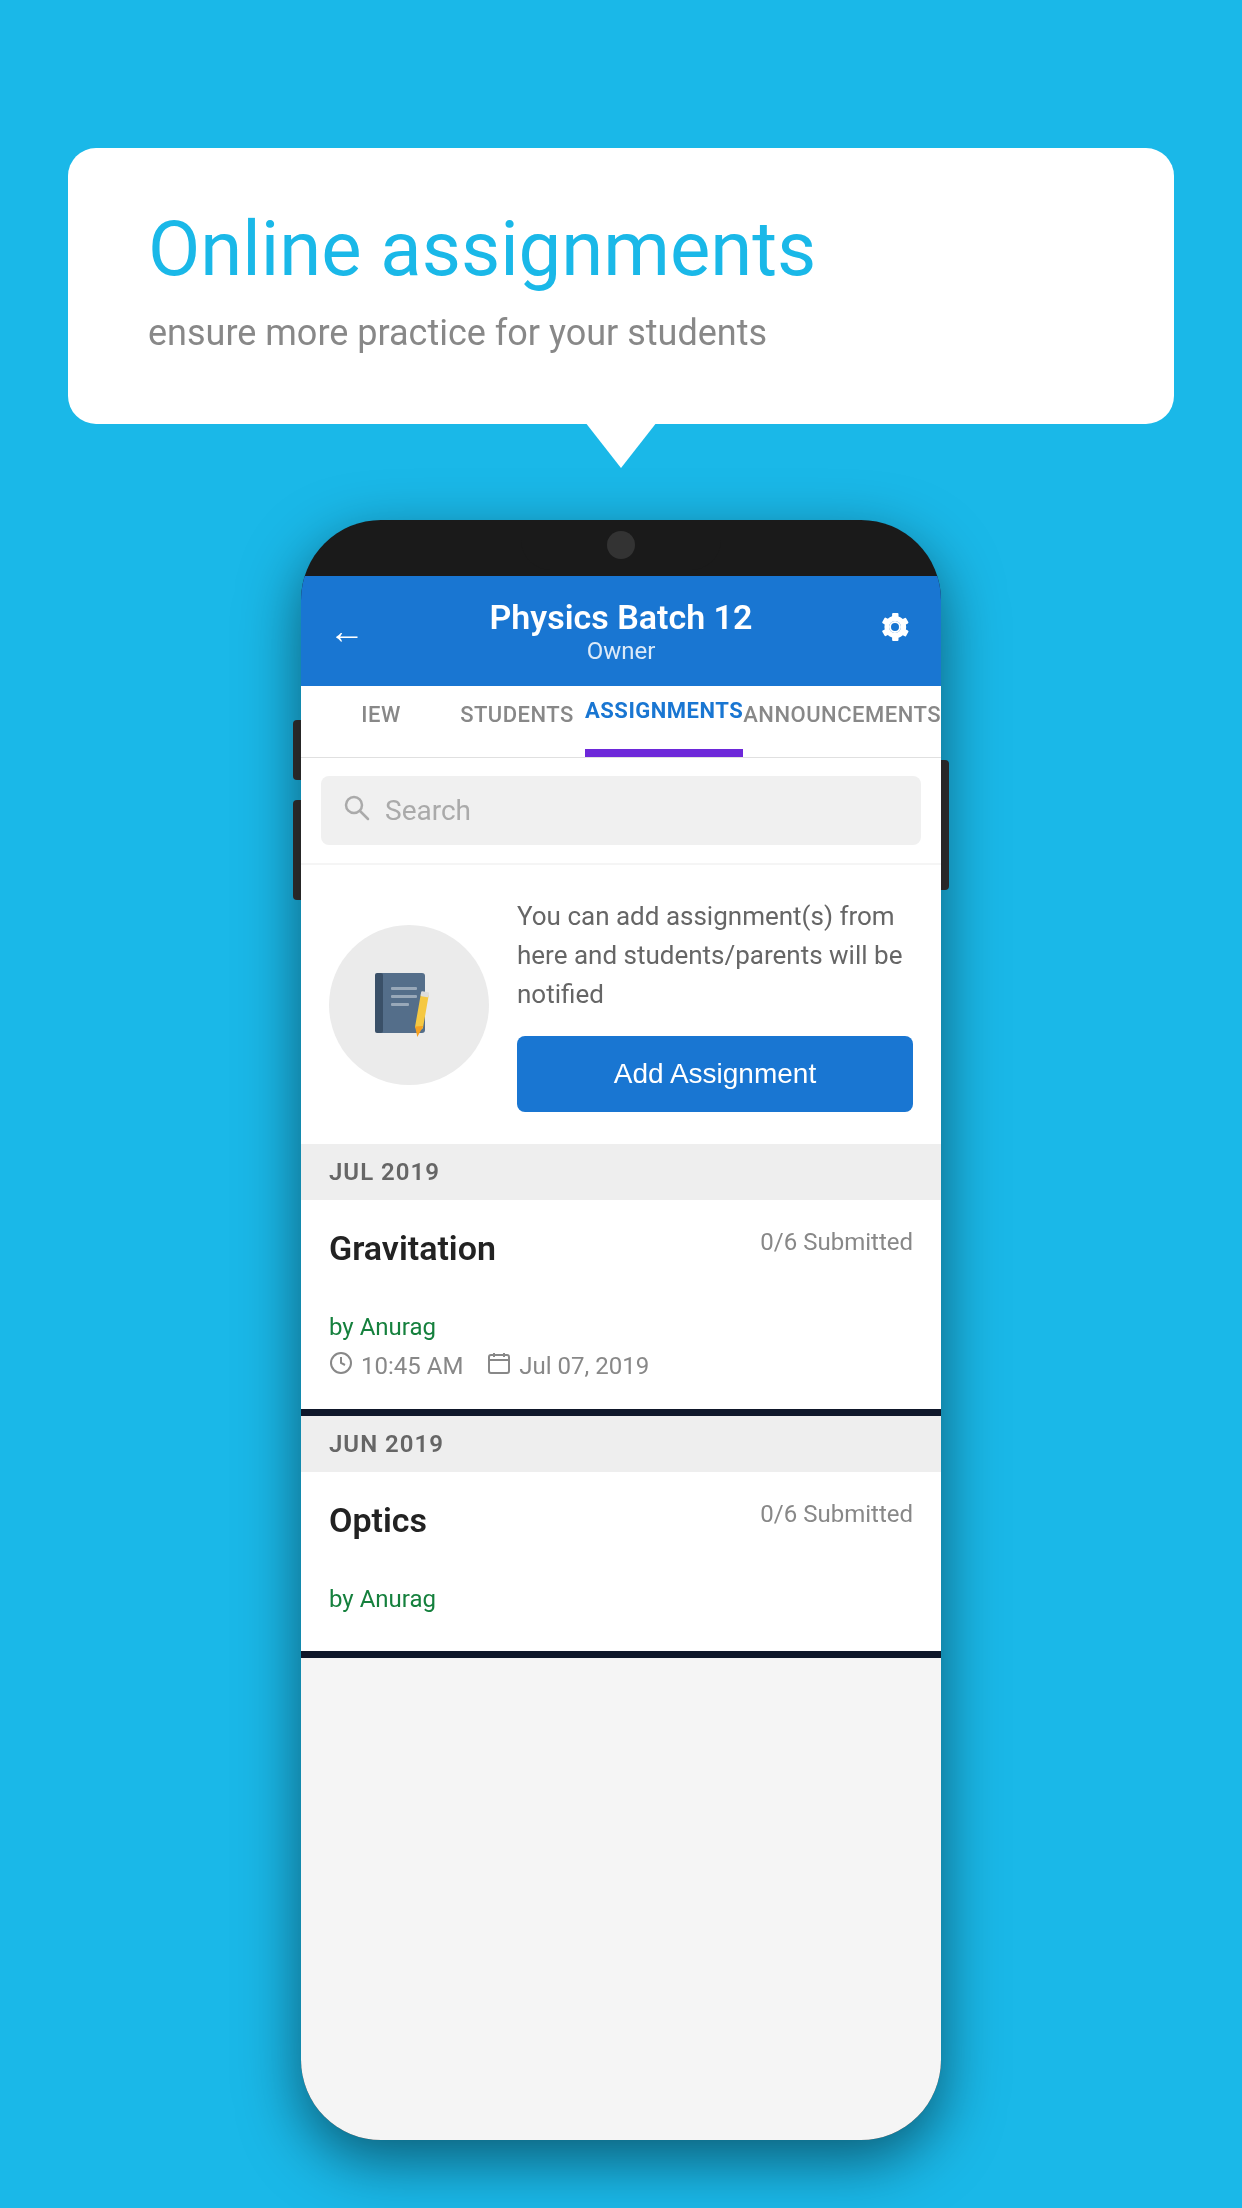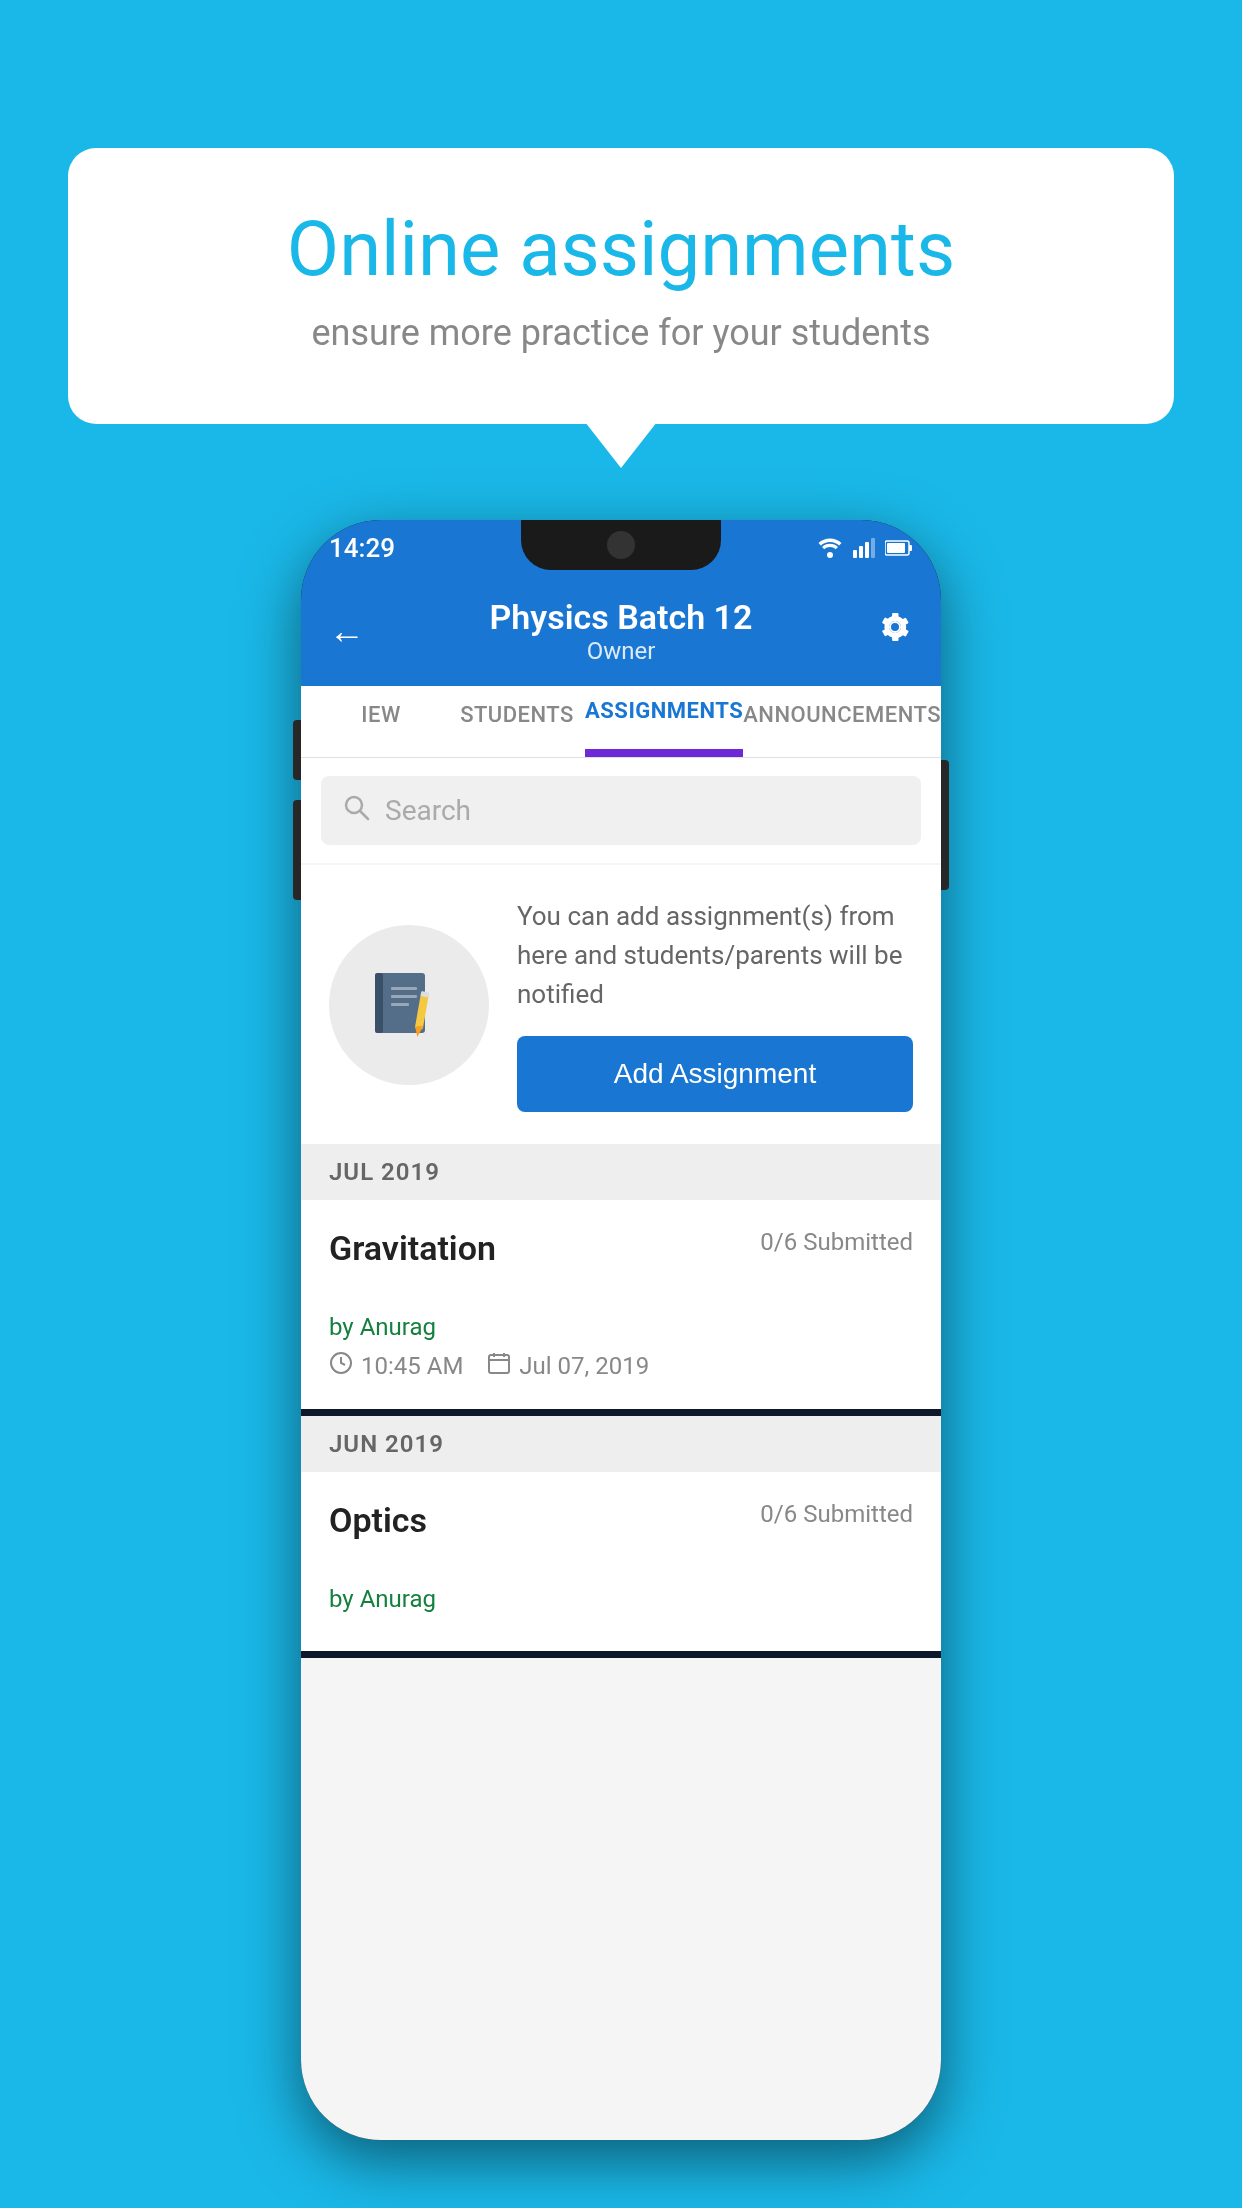--- a/index.html
+++ b/index.html
@@ -21,21 +21,21 @@
       right: 68px;
       display: flex;
       flex-direction: column;
       align-items: center;
     }
 
     .speech-bubble {
       background: white;
       border-radius: 28px;
       padding: 60px 80px 70px;
-      text-align: center;
+      text-align: left;
       width: 100%;
       position: relative;
     }
 
     .speech-bubble::after {
       content: '';
       position: absolute;
       bottom: -44px;
       left: 50%;
       transform: translateX(-50%);
@@ -400,44 +400,20 @@
   <div class="phone-side-btn-left"></div>
   <div class="phone-side-btn-left2"></div>
   <div class="phone-side-btn-right"></div>
 
   <div class="phone-outer">
 
     <div class="phone-notch">
       <div class="phone-camera"></div>
     </div>
 
-    <div class="status-bar">
-      <span class="status-time">14:29</span>
-      <div class="status-icons">
-
-        <svg width="26" height="20" viewBox="0 0 26 20" fill="white">
-          <path d="M13 4C9.5 4 6.3 5.3 3.9 7.4L1.5 5C4.5 2.2 8.6 0.5 13 0.5C17.4 0.5 21.5 2.2 24.5 5L22.1 7.4C19.7 5.3 16.5 4 13 4Z"></path>
-          <path d="M13 9C10.8 9 8.8 9.9 7.3 11.3L5 9C7.1 7 9.9 5.8 13 5.8C16.1 5.8 18.9 7 21 9L18.7 11.3C17.2 9.9 15.2 9 13 9Z"></path>
-          <circle cx="13" cy="17" r="3"></circle>
-        </svg>
-
-        <svg width="22" height="20" viewBox="0 0 22 20" fill="white">
-          <rect x="0" y="12" width="4" height="8" rx="1"></rect>
-          <rect x="6" y="8" width="4" height="12" rx="1"></rect>
-          <rect x="12" y="4" width="4" height="16" rx="1"></rect>
-          <rect x="18" y="0" width="4" height="20" rx="1" opacity="0.4"></rect>
-        </svg>
-
-        <svg width="28" height="16" viewBox="0 0 28 16" fill="white">
-          <rect x="0" y="1" width="24" height="14" rx="2" stroke="white" stroke-width="1.5" fill="none"></rect>
-          <rect x="24" y="5" width="3" height="6" rx="1" fill="white"></rect>
-          <rect x="2" y="3" width="18" height="10" rx="1" fill="white"></rect>
-        </svg>
-      </div>
-    </div>
 
     <div class="app-header">
       <span class="header-back">←</span>
       <div class="header-center">
         <div class="header-title">Physics Batch 12</div>
         <div class="header-subtitle">Owner</div>
       </div>
       <span class="header-settings">
         <svg width="36" height="36" viewBox="0 0 36 36" fill="white">
           <path d="M18 12a6 6 0 100 12A6 6 0 0018 12zm0 10a4 4 0 110-8 4 4 0 010 8z"></path>

